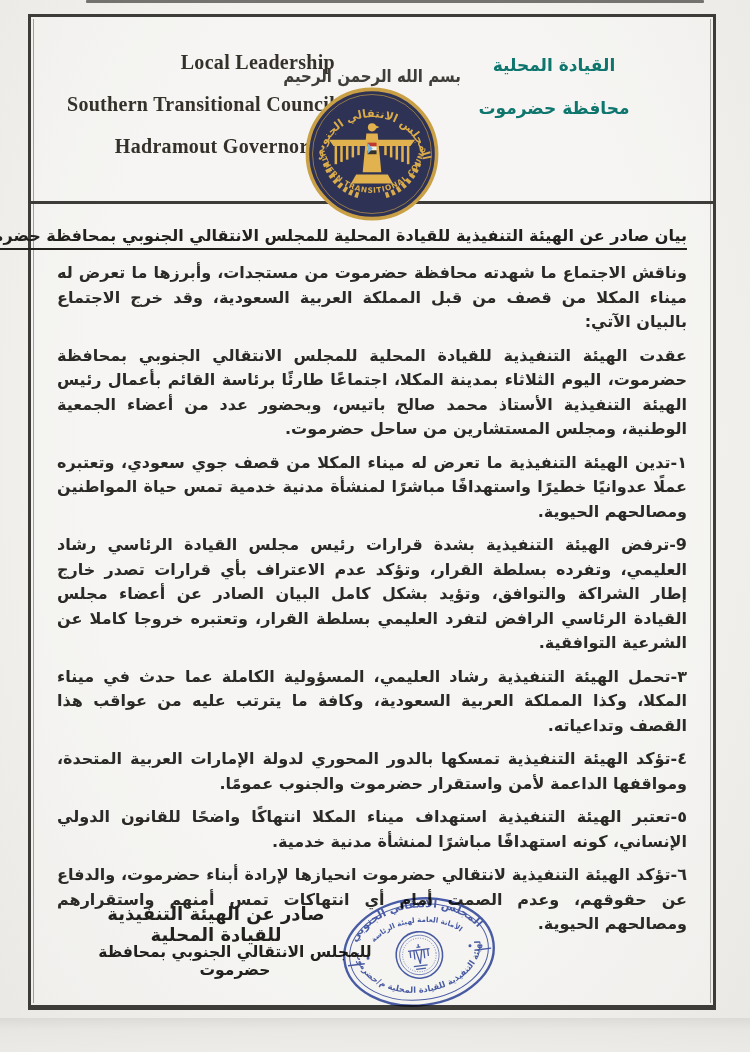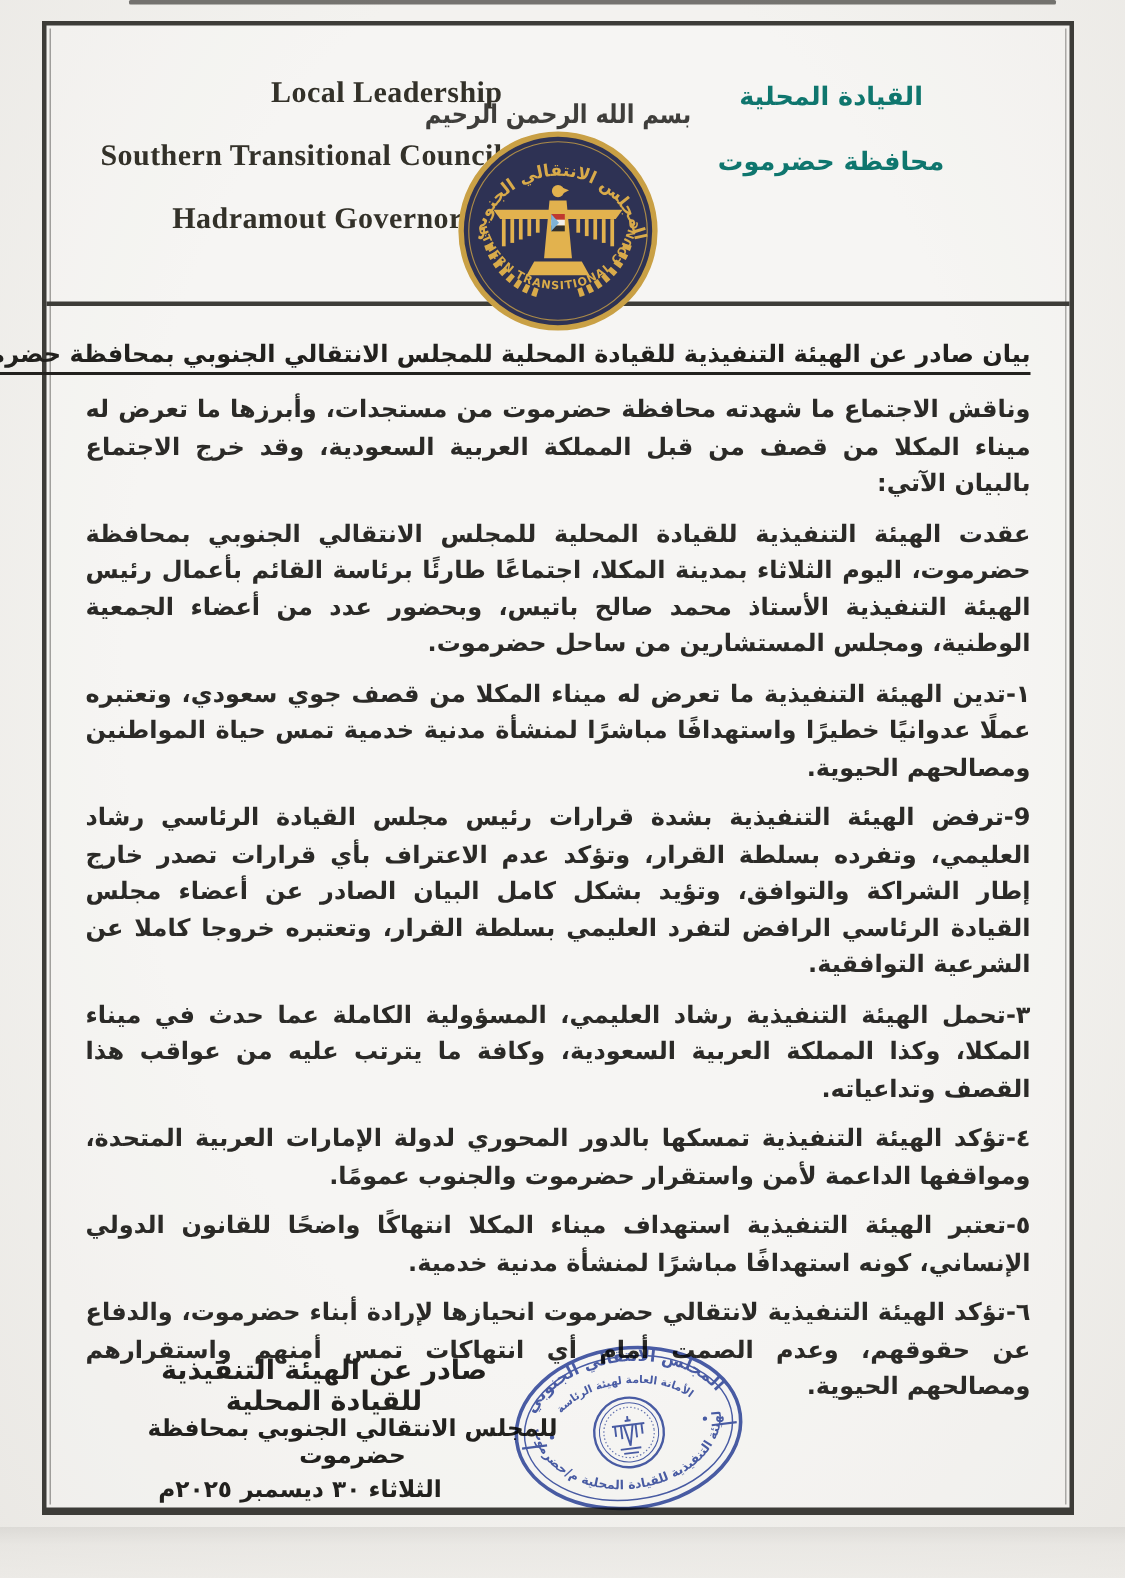--- a/index.html
+++ b/index.html
@@ -155,21 +155,20 @@
       <p class="para">عقدت الهيئة التنفيذية للقيادة المحلية للمجلس الانتقالي الجنوبي بمحافظة حضرموت، اليوم الثلاثاء بمدينة المكلا، اجتماعًا طارئًا برئاسة القائم بأعمال رئيس الهيئة التنفيذية الأستاذ محمد صالح باتيس، وبحضور عدد من أعضاء الجمعية الوطنية، ومجلس المستشارين من ساحل حضرموت.</p>
       <p class="para">١-تدين الهيئة التنفيذية ما تعرض له ميناء المكلا من قصف جوي سعودي، وتعتبره عملًا عدوانيًا خطيرًا واستهدافًا مباشرًا لمنشأة مدنية خدمية تمس حياة المواطنين ومصالحهم الحيوية.</p>
       <p class="para">9-ترفض الهيئة التنفيذية بشدة قرارات رئيس مجلس القيادة الرئاسي رشاد العليمي، وتفرده بسلطة القرار، وتؤكد عدم الاعتراف بأي قرارات تصدر خارج إطار الشراكة والتوافق، وتؤيد بشكل كامل البيان الصادر عن أعضاء مجلس القيادة الرئاسي الرافض لتفرد العليمي بسلطة القرار، وتعتبره خروجا كاملا عن الشرعية التوافقية.</p>
       <p class="para">٣-تحمل الهيئة التنفيذية رشاد العليمي، المسؤولية الكاملة عما حدث في ميناء المكلا، وكذا المملكة العربية السعودية، وكافة ما يترتب عليه من عواقب هذا القصف وتداعياته.</p>
       <p class="para">٤-تؤكد الهيئة التنفيذية تمسكها بالدور المحوري لدولة الإمارات العربية المتحدة، ومواقفها الداعمة لأمن واستقرار حضرموت والجنوب عمومًا.</p>
       <p class="para">٥-تعتبر الهيئة التنفيذية استهداف ميناء المكلا انتهاكًا واضحًا للقانون الدولي الإنساني، كونه استهدافًا مباشرًا لمنشأة مدنية خدمية.</p>
       <p class="para">٦-تؤكد الهيئة التنفيذية لانتقالي حضرموت انحيازها لإرادة أبناء حضرموت، والدفاع عن حقوقهم، وعدم الصمت أمام أي انتهاكات تمس أمنهم واستقرارهم ومصالحهم الحيوية.</p>
 
       <div class="sig sig-1">صادر عن الهيئة التنفيذية للقيادة المحلية</div>
       <div class="sig sig-2">للمجلس الانتقالي الجنوبي بمحافظة حضرموت</div>
-      <div class="sig sig-date">الثلاثاء ٣٠ ديسمبر ٢٠٢٥م</div>
 
       <svg class="stamp" viewBox="0 0 160 116" aria-hidden="true">
         <defs>
           <path id="stTop" d="M 12,60 A 68,47 0 0 1 148,60"></path>
           <path id="stMid" d="M 28,60 A 52,32 0 0 1 132,60"></path>
           <path id="stBot" d="M 17,54 A 63,45 0 0 0 143,54"></path>
         </defs>
         <g stroke="#4156a8" fill="none">
           <ellipse cx="80" cy="58" rx="76" ry="54" stroke-width="2.4"></ellipse>
           <ellipse cx="80" cy="58" rx="70.5" ry="48.5" stroke-width="1"></ellipse>

